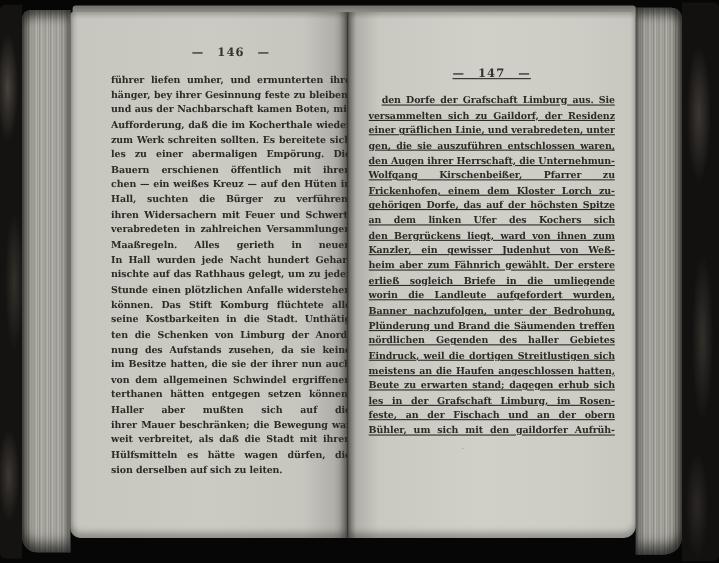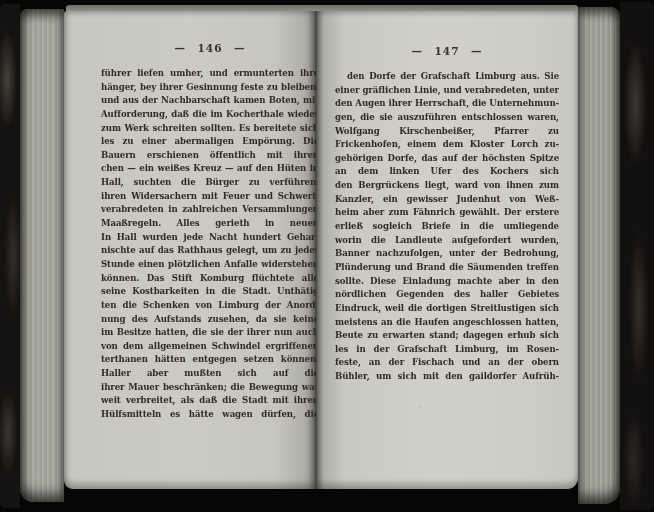--- a/index.html
+++ b/index.html
@@ -72,21 +72,21 @@
   .gutter {
     position: absolute; left: 308px; top: 11px; width: 16px; height: 478px;
     background: linear-gradient(90deg, transparent 0,
       rgba(35,33,30,.30) 42%, rgba(35,33,30,.6) 50%, rgba(35,33,30,.25) 58%, transparent 100%);
     pointer-events: none;
   }
 
   
   .text-col { position: absolute; color: #2e2b25; }
   .text-col-left { left: 37px; top: 30px; width: 218px; }
-  .text-col-right { left: 19px; top: 33px; width: 224px; }
+  .text-col-right { left: 19px; top: 49px; width: 224px; text-decoration: underline; }
   .page-header {
     text-align: center;
     font-size: 10.5px; font-weight: bold;
     letter-spacing: 1px; word-spacing: 7px;
     color: #37332c;
     margin-bottom: 12px;
     height: 14px; line-height: 14px;
   }
   .lines { }
   .line {
@@ -142,45 +142,46 @@
           <div class="line">seine Kostbarkeiten in die Stadt. Unthätig muß-</div>
           <div class="line">ten die Schenken von Limburg der Anord-</div>
           <div class="line">nung des Aufstands zusehen, da sie keine Macht</div>
           <div class="line">im Besitze hatten, die sie der ihrer nun auch</div>
           <div class="line">von dem allgemeinen Schwindel ergriffenen Un-</div>
           <div class="line">terthanen hätten entgegen setzen können. Die</div>
           <div class="line">Haller aber mußten sich auf die Vertheidigung</div>
           <div class="line">ihrer Mauer beschränken; die Bewegung war zu</div>
           <div class="line">weit verbreitet, als daß die Stadt mit ihren</div>
           <div class="line">Hülfsmitteln es hätte wagen dürfen, die Explo-</div>
+          <div class="line">sion derselben auf sich zu leiten.</div>
         </div>
     </div>
   </div>
 
   <div class="page-right">
     <div class="speckles"></div>
     <div class="text-col text-col-right">
       <div class="page-header">— 147 —</div>
       <div class="lines">
           <div class="line">den Dorfe der Grafschaft Limburg aus. Sie</div>
+          <div class="line">versammelten sich zu Gaildorf, der Residenz</div>
           <div class="line">einer gräflichen Linie, und verabredeten, unter</div>
+          <div class="line">gen, die sie auszuführen entschlossen waren,</div>
           <div class="line">den Augen ihrer Herrschaft, die Unternehmun-</div>
-          <div class="line">gen, die sie auszuführen entschlossen waren,</div>
           <div class="line">Wolfgang Kirschenbeißer, Pfarrer zu</div>
           <div class="line">Frickenhofen, einem dem Kloster Lorch zu-</div>
           <div class="line">gehörigen Dorfe, das auf der höchsten Spitze des</div>
           <div class="line">an dem linken Ufer des Kochers sich hinziehen-</div>
           <div class="line">den Bergrückens liegt, ward von ihnen zum</div>
           <div class="line">Kanzler, ein gewisser Judenhut von Weß-</div>
           <div class="line">heim aber zum Fähnrich gewählt. Der erstere</div>
           <div class="line">erließ sogleich Briefe in die umliegende Gegend,</div>
           <div class="line">worin die Landleute aufgefordert wurden, ihrem</div>
           <div class="line">Banner nachzufolgen, unter der Bedrohung, daß</div>
           <div class="line">Plünderung und Brand die Säumenden treffen</div>
-          <div class="line">sollte. Diese Einladung machte aber in den</div>
           <div class="line">nördlichen Gegenden des haller Gebietes wenig</div>
           <div class="line">Eindruck, weil die dortigen Streitlustigen sich</div>
           <div class="line">meistens an die Haufen angeschlossen hatten, die</div>
           <div class="line">Beute zu erwarten stand; dagegen erhub sich al-</div>
           <div class="line">les in der Grafschaft Limburg, im Rosen-</div>
           <div class="line">feste, an der Fischach und an der obern</div>
           <div class="line">Bühler, um sich mit den gaildorfer Aufrüh-</div>
         </div>
     </div>
   </div>

